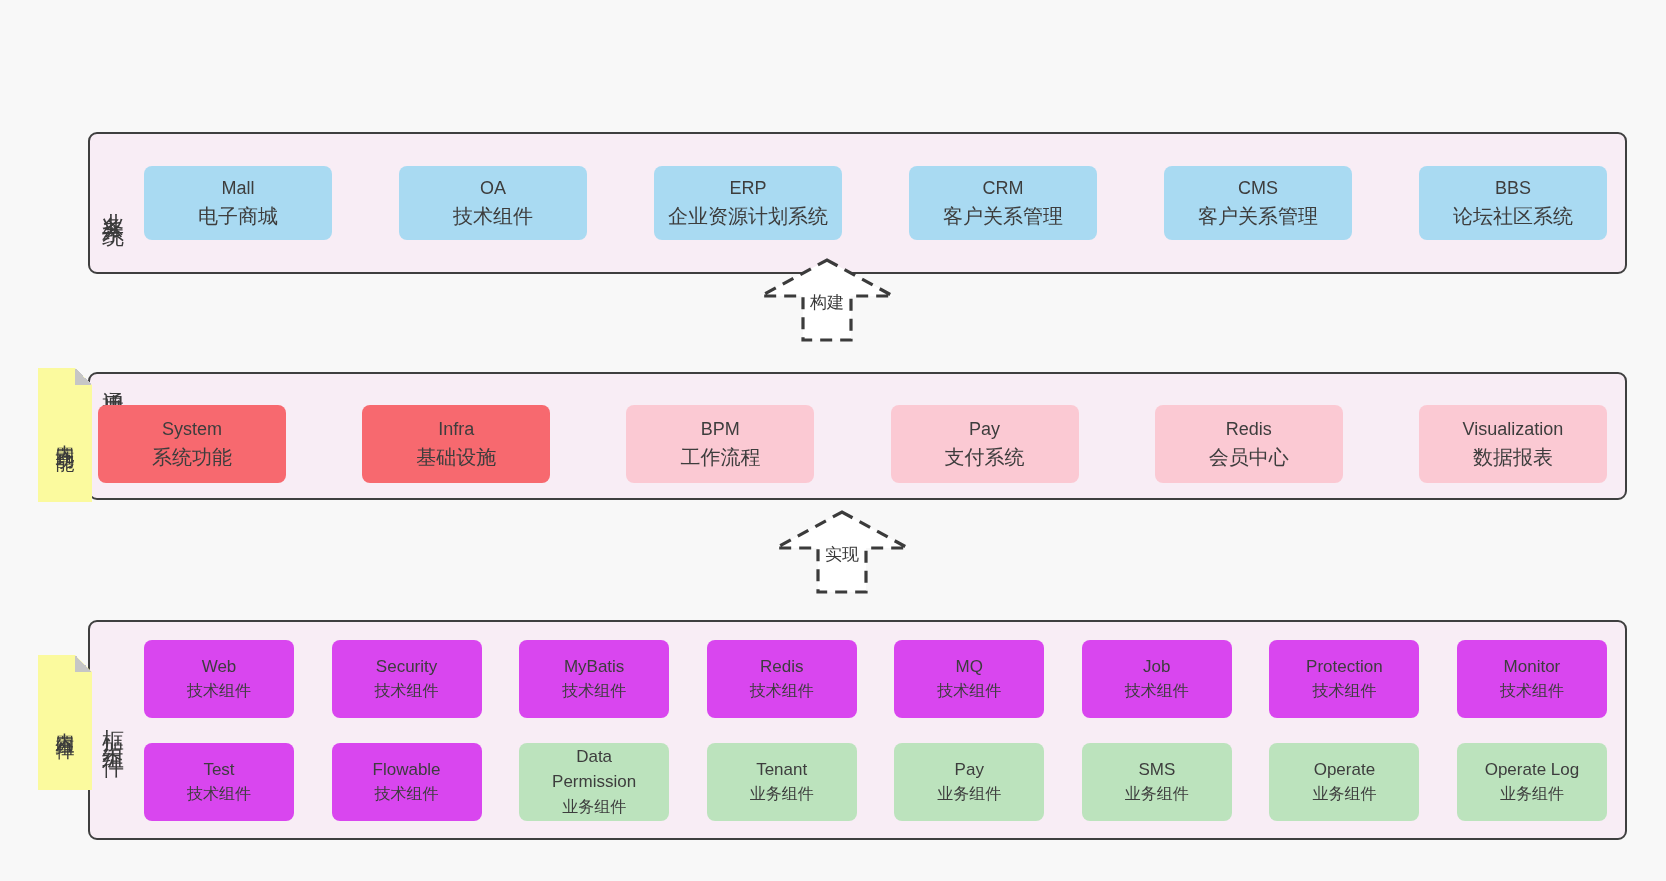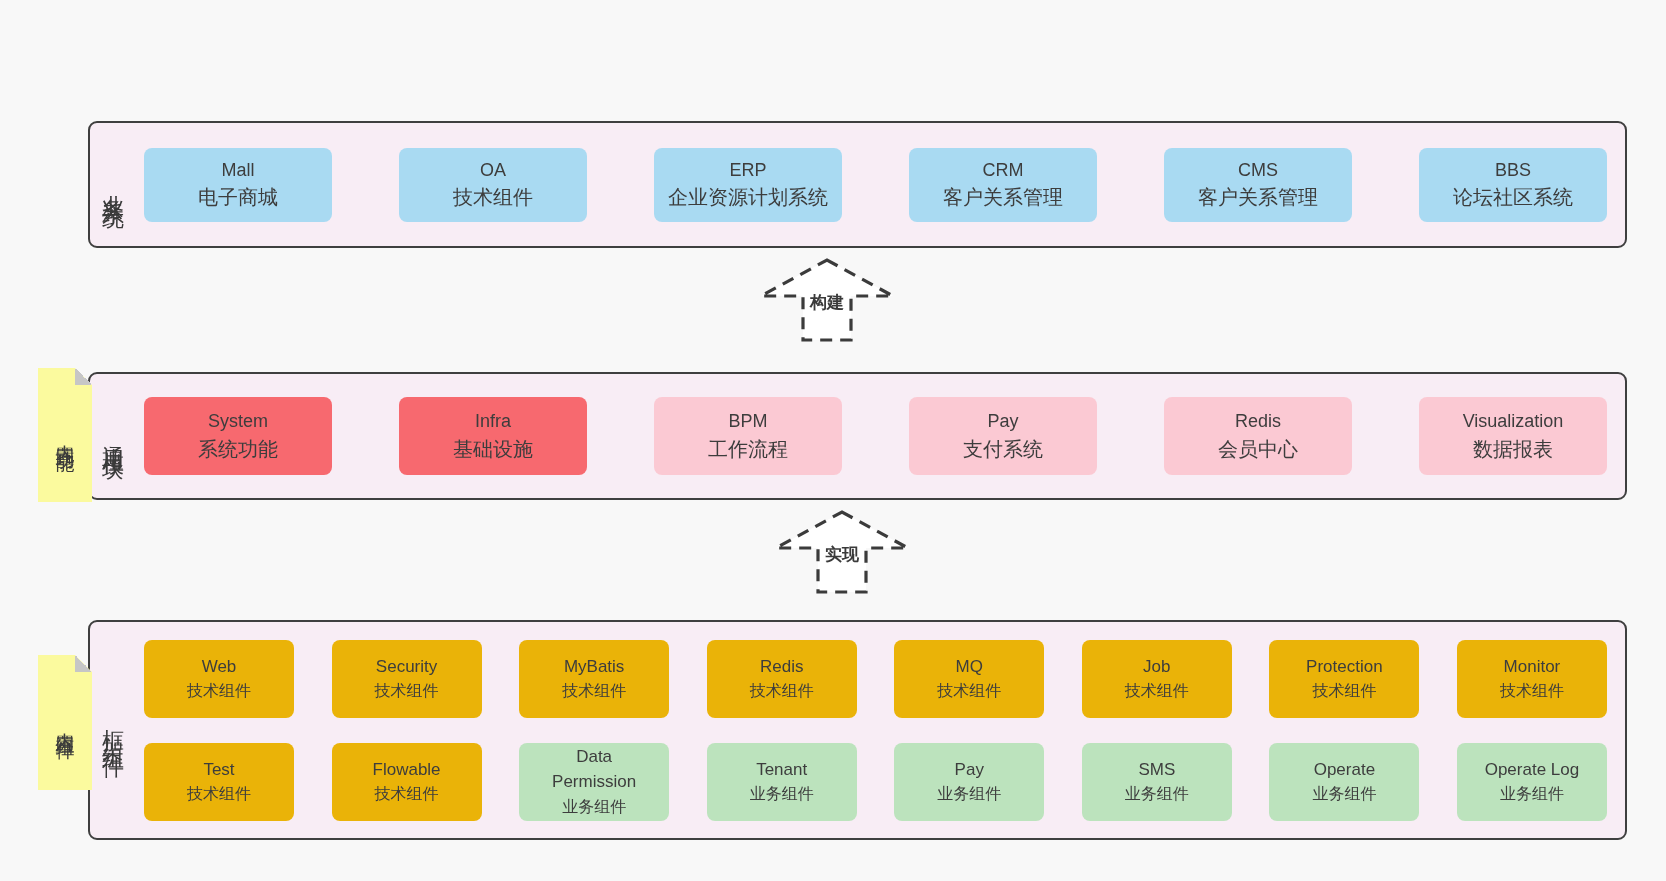--- a/index.html
+++ b/index.html
@@ -17,22 +17,22 @@
   .band{
     position:absolute;
     left:88px;width:1539px;
     background:#f8edf5;
     border:2px solid #3f3f3f;
     border-radius:9px;
     box-sizing:border-box;
     display:flex;
     align-items:stretch;
   }
-  .band-1{top:121px;height:127px;}
-  .band-2{top:372px;height:128px;}
+  .band-1{top:132px;height:142px;}
+  .band-2{top:372px;height:128px;flex-direction:column;}
   .band-3{top:620px;height:220px;}
   .vlabel{
     width:46px;
     display:flex;align-items:center;justify-content:center;
     writing-mode:vertical-rl;
     text-orientation:upright;
     font-size:22px;
     letter-spacing:4px;
     color:#3a3a3a;
     line-height:1;
@@ -64,21 +64,21 @@
   .box .t{font-size:18px;}
   .box .s{font-size:20px;}
   .band-1 .box,.band-2 .box{width:188px;height:74px;}
   .band-2 .box{height:78px;}
   .band-3 .box{width:150px;height:78px;padding:0 14px;}
   .band-3 .box .t{font-size:17px;}
   .band-3 .box .s{font-size:16px;}
   .blue  {background:#a9daf2;}
   .red   {background:#f7696f;}
   .pink  {background:#fbc9d3;}
-  .gdark {background:#eab308;}
+  .gdark {background:#d946ef;}
   .glight{background:#bce3bd;}
   
   .sticky{
     position:absolute;
     left:38px;width:54px;
     z-index:3;
   }
   .sticky .paper{
     position:absolute;inset:0;
     background:#fbfa9e;
@@ -110,21 +110,20 @@
   .arrow svg{display:block;width:100%;height:100%;}
   .arrow-label{
     position:absolute;
     left:50%;top:46px;
     transform:translate(-50%,-50%);
     background:#ffffff;
     padding:2px 5px;
     font-size:17px;
     color:#3a3a3a;
     white-space:nowrap;
-    font-weight:bold;
   }
 </style>
 </head>
 <body>
 
 <div id="stage">
 
   <div class="band band-1">
     <div class="vlabel">业务系统</div>
     <div class="band-content">

